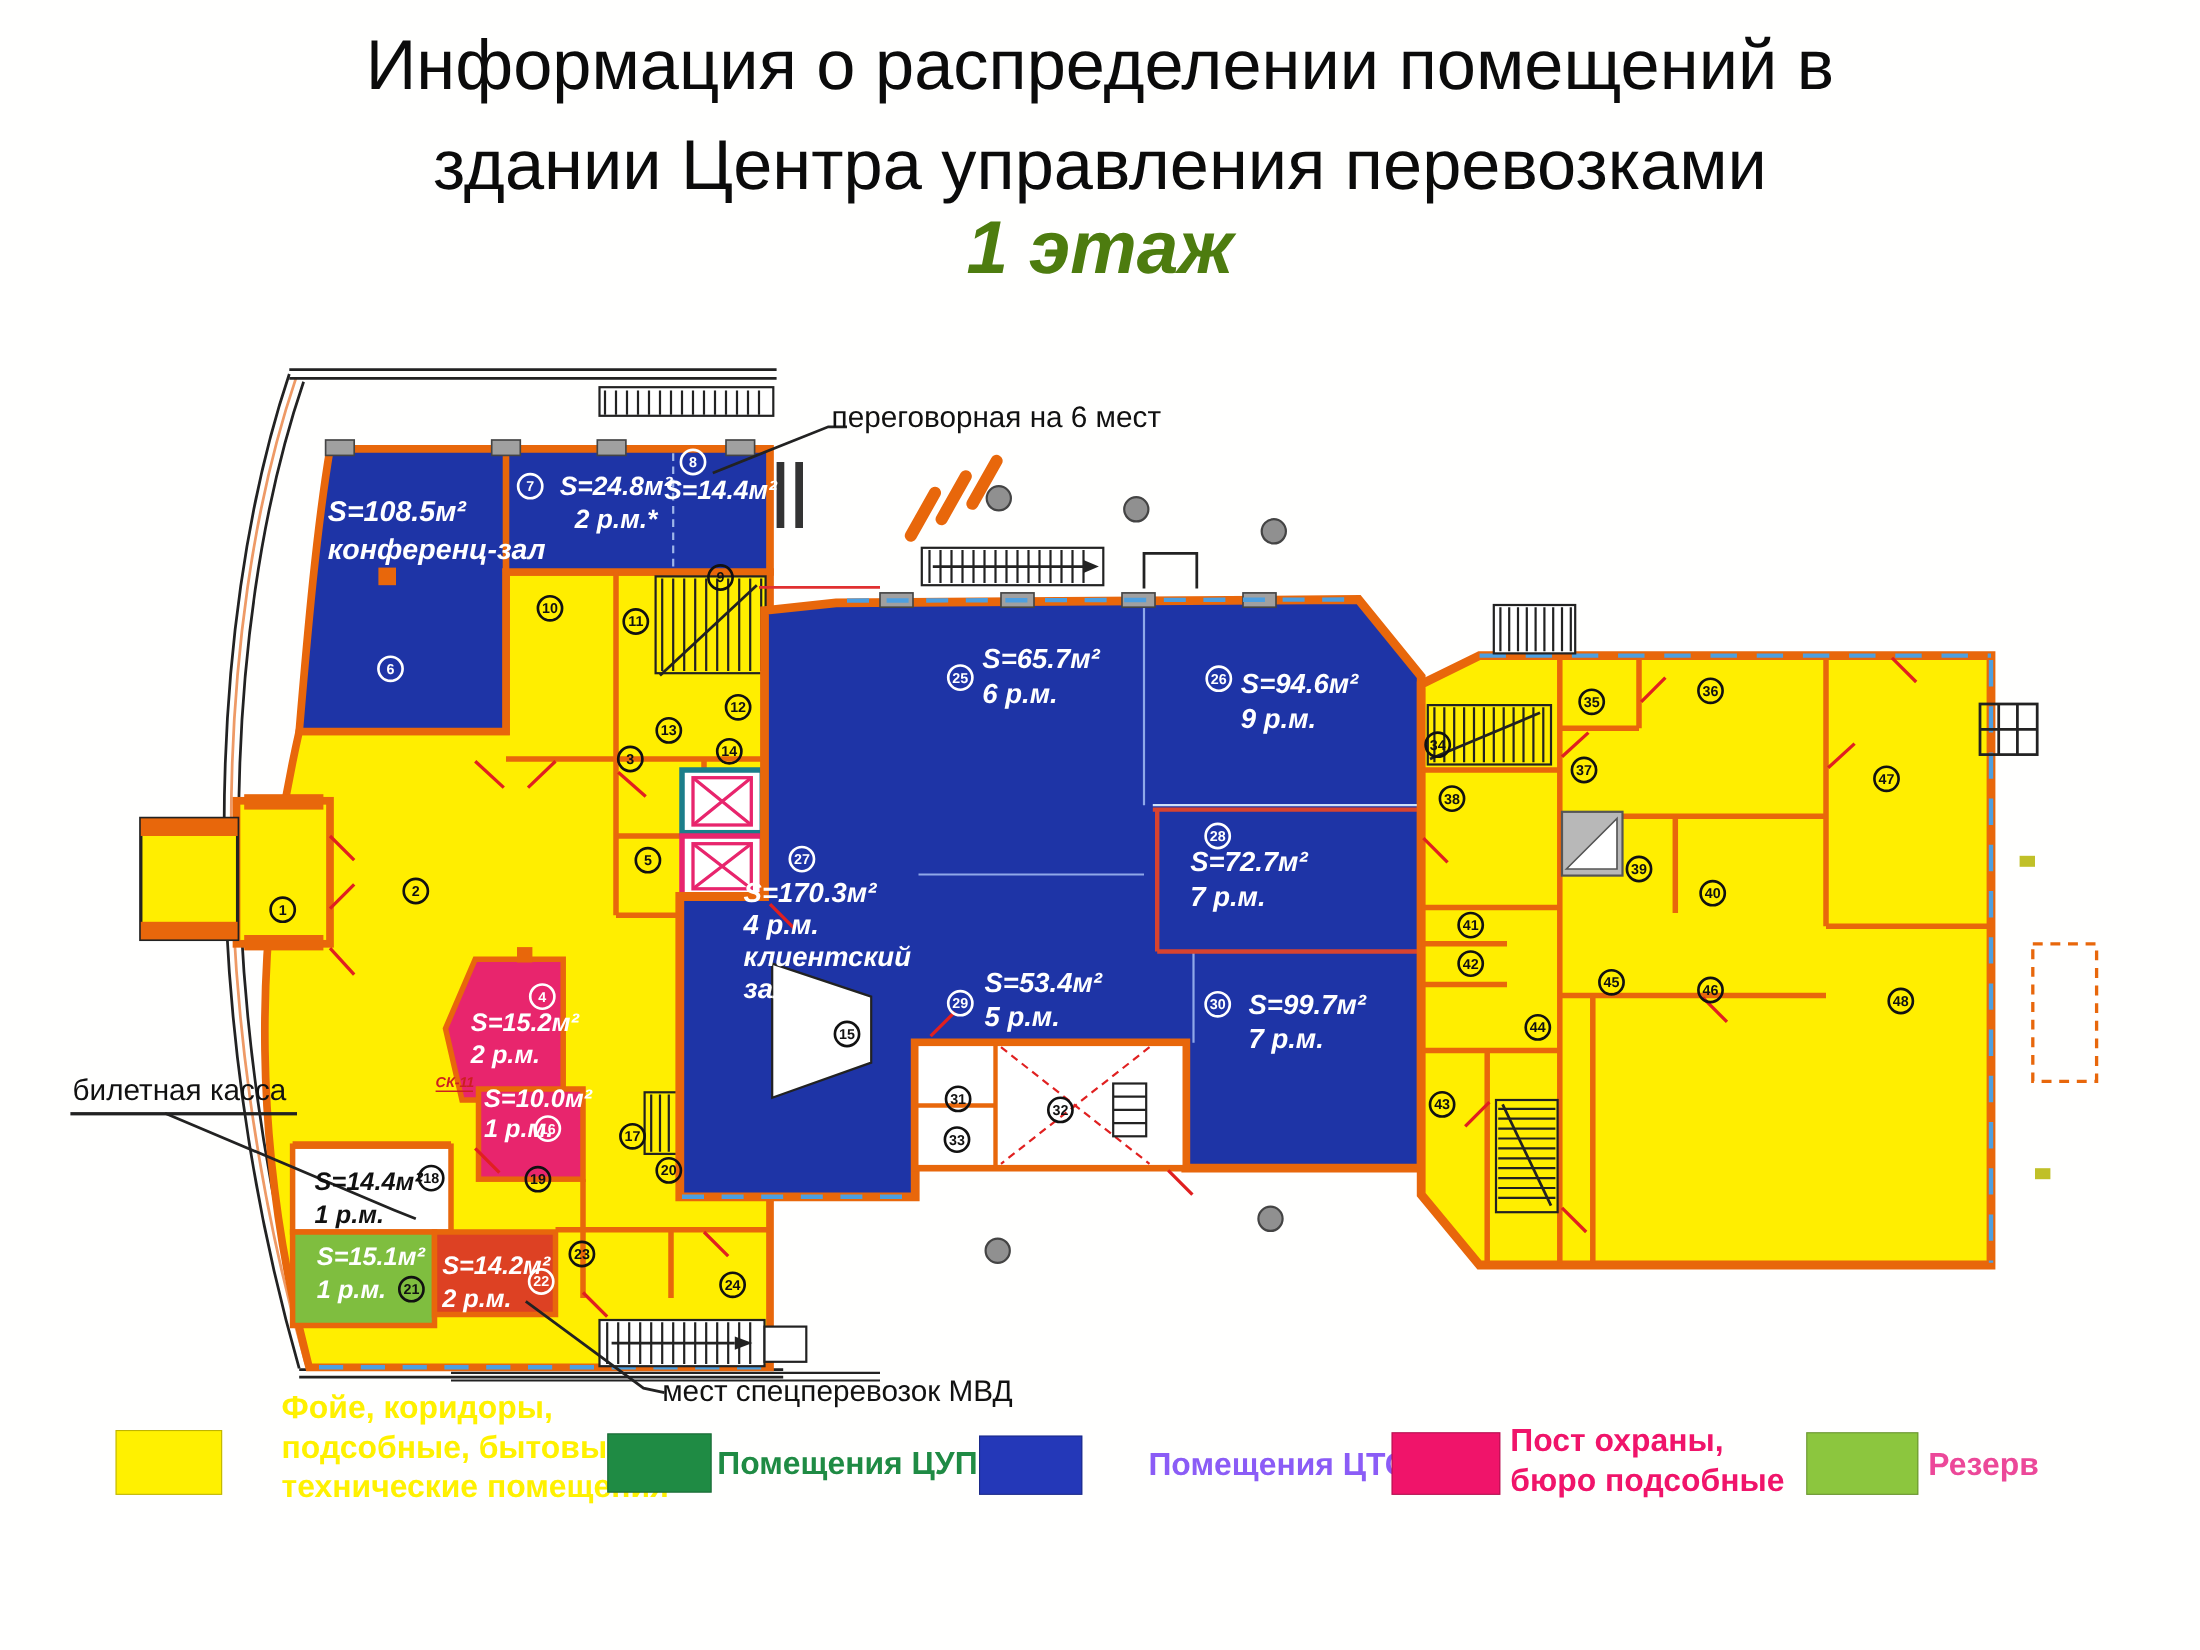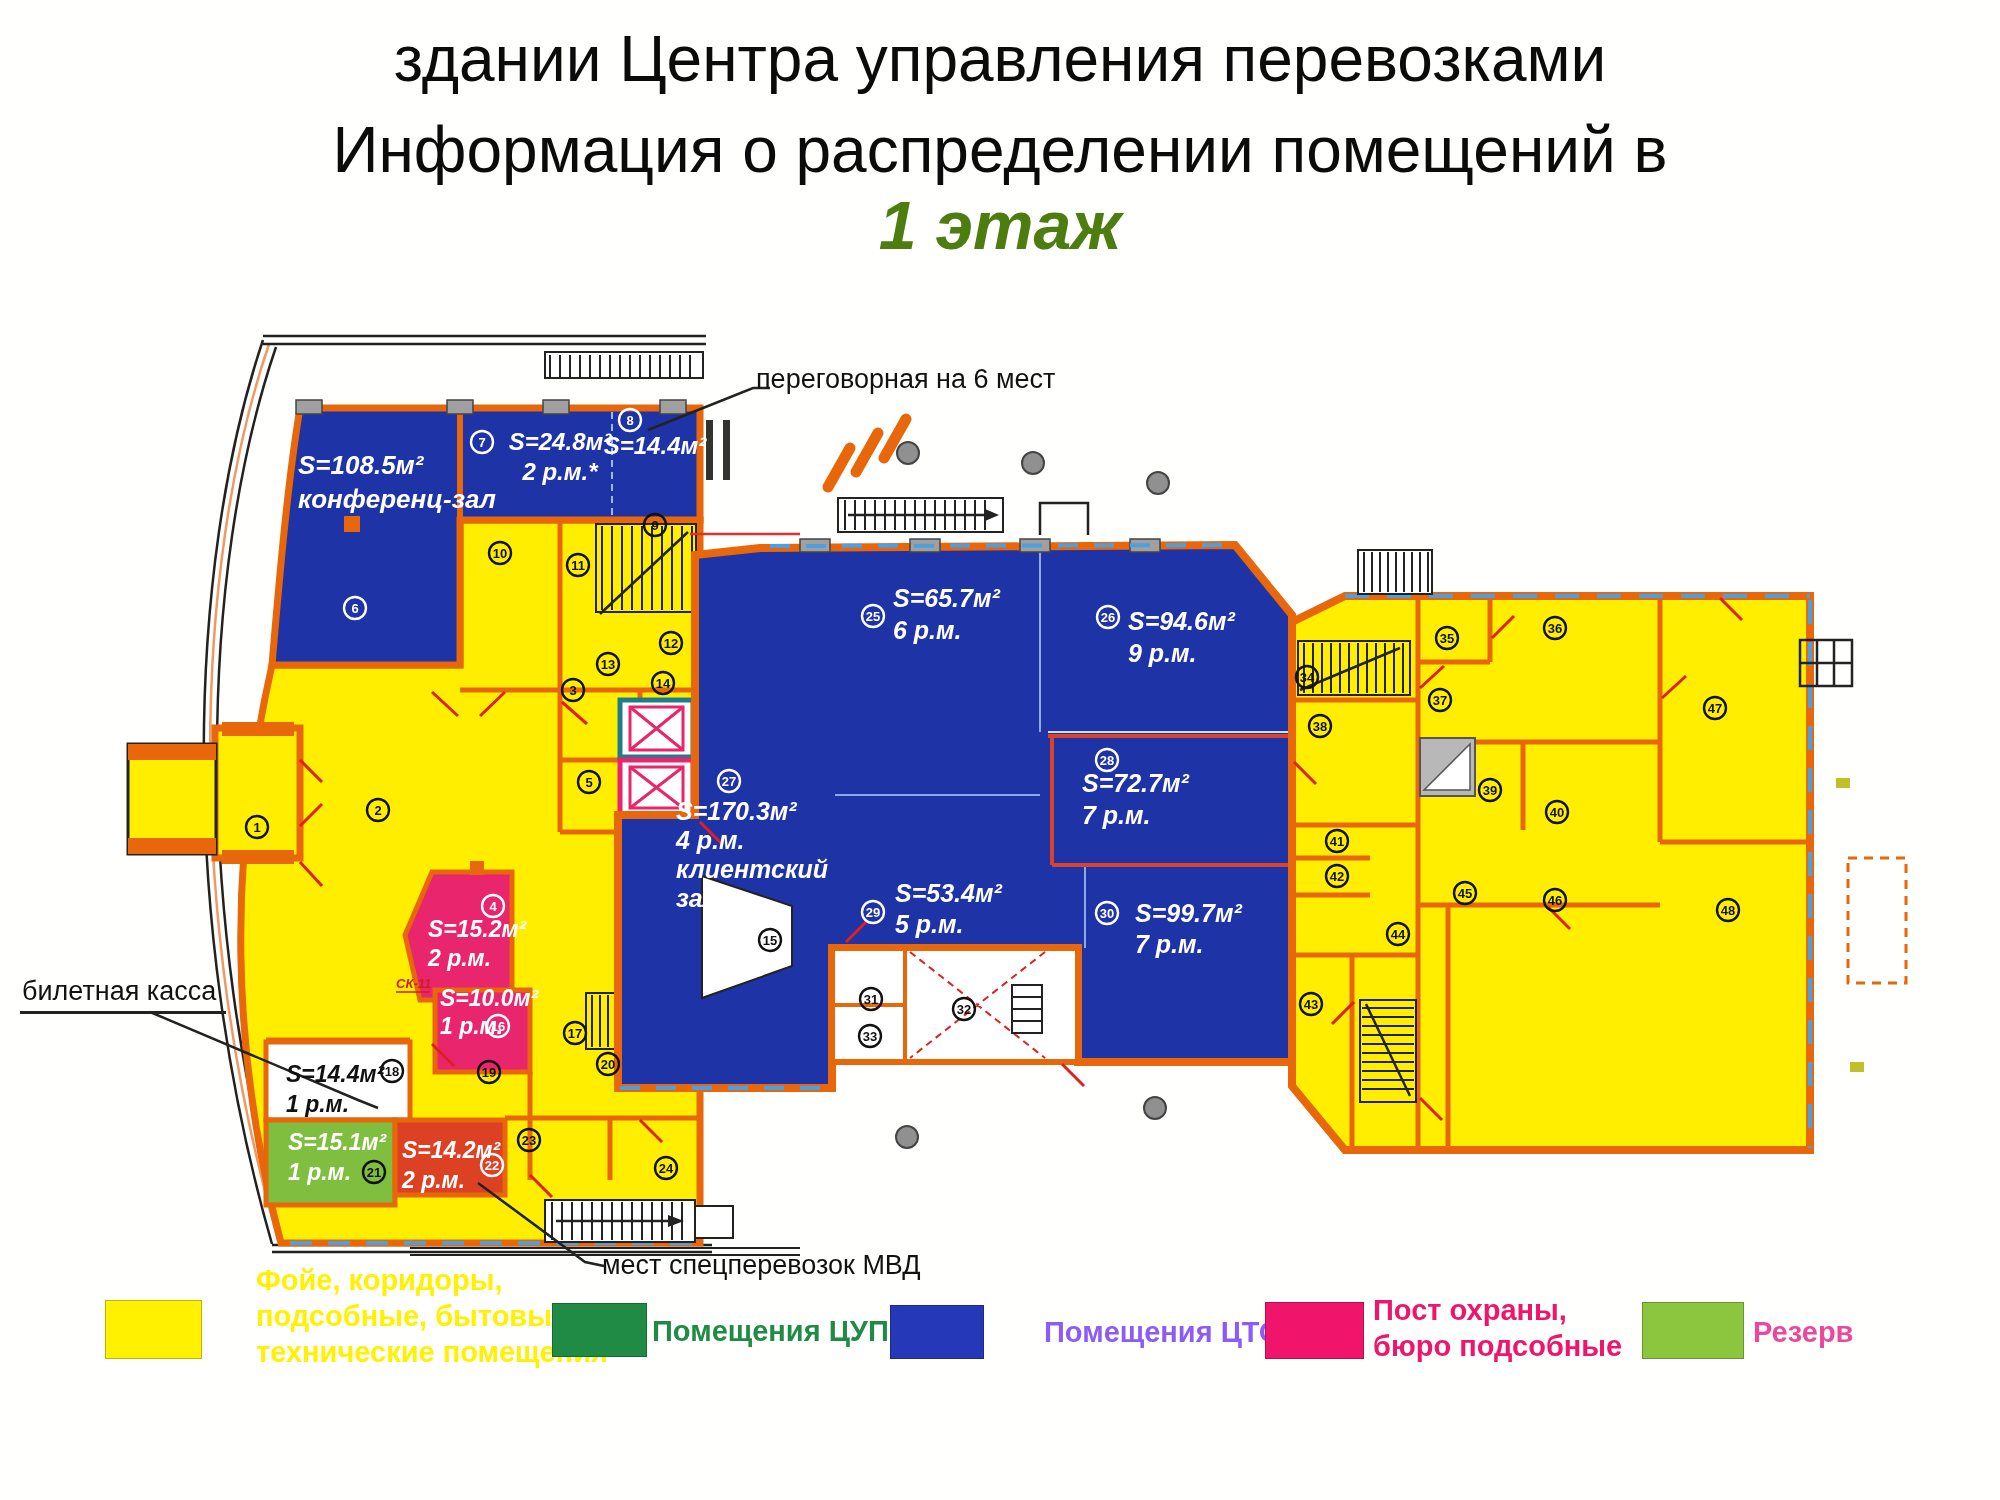--- a/index.html
+++ b/index.html
@@ -3,33 +3,33 @@
 <meta charset="utf-8">
 <style>
   html,body{margin:0;padding:0;background:#ffffff;}
   .stage{position:relative;width:2000px;height:1500px;background:#fffffe;overflow:hidden;
          font-family:"Liberation Sans",sans-serif;}
   .title{position:absolute;top:14px;left:0;width:100%;text-align:center;color:#0b0b0b;
          font-size:64px;line-height:1.42;font-weight:400;}
   .floor-label{position:absolute;top:186px;left:0;width:100%;text-align:center;
          color:#4d7c0f;font-size:68px;font-weight:bold;font-style:italic;}
   .annot{position:absolute;color:#111;font-size:27px;white-space:nowrap;}
-  .annot.underlined{border-bottom:3px solid #222;padding:0 10px 4px 2px;}
+  .annot.underlined{border-bottom:3px solid #222;padding:0 10px 4px 2px;margin-left:44px;}
   .plan-svg{position:absolute;left:0;top:0;}
   .legend-swatch{position:absolute;border:1px solid rgba(0,0,0,.25);}
   .legend-text{position:absolute;font-size:29px;font-weight:700;line-height:36px;white-space:pre-line;}
 </style>
 </head>
 <body>
 
 <div class="stage">
 
   <div class="title">
+    <div>Информация о распределении помещений в</div>
     <div>здании Центра управления перевозками</div>
-    <div>Информация о распределении помещений в</div>
   </div>
   <div class="floor-label">1 этаж</div>
 
   <svg class="plan-svg" width="2000" height="1500" viewBox="0 0 2000 1500">
 
     <g>
       <path d="M263,340 C186,570 179,920 272,1244" fill="none" stroke="#222" stroke-width="2.5"></path>
       <path d="M269,344 C192,571 186,918 278,1240" fill="none" stroke="#ee9a66" stroke-width="2.5"></path>
       <path d="M276,347 C199,573 193,917 284,1237" fill="none" stroke="#222" stroke-width="2.5"></path>
       <path d="M263,336 H706 M263,344 H706" stroke="#222" stroke-width="2.5"></path>

